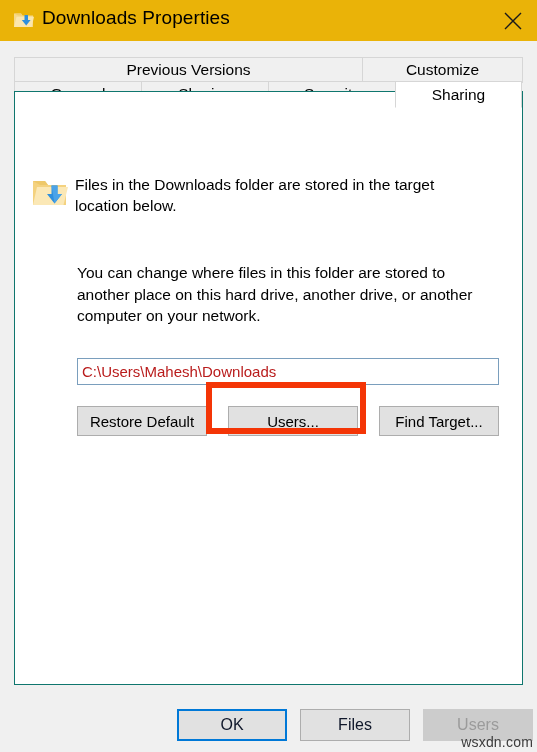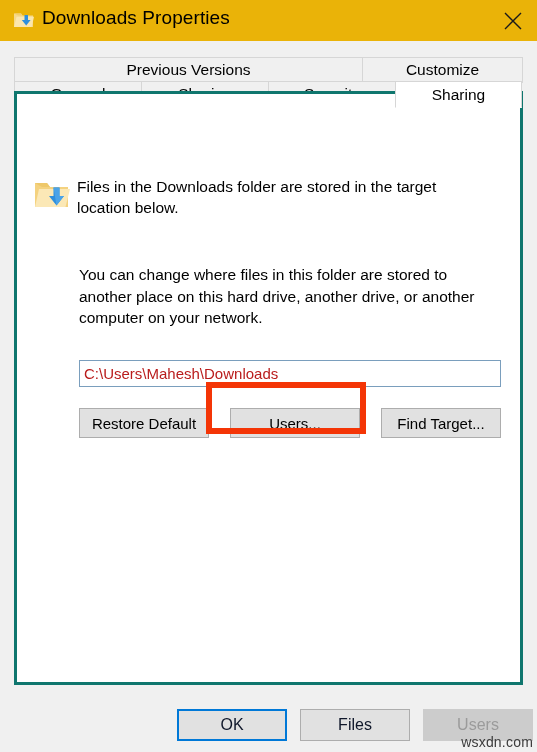--- a/index.html
+++ b/index.html
@@ -104,21 +104,21 @@
   }
 
   
   .panel {
     position: absolute;
     left: 14px;
     top: 50px;
     width: 509px;
     height: 594px;
     background: #ffffff;
-    border: 3px solid #0f766e;
+    border: 1px solid #0f766e;
     box-sizing: border-box;
   }
 
   
   .info-row {
     position: absolute;
     left: 16px;
     top: 82px;
     width: 470px;
     display: flex;

